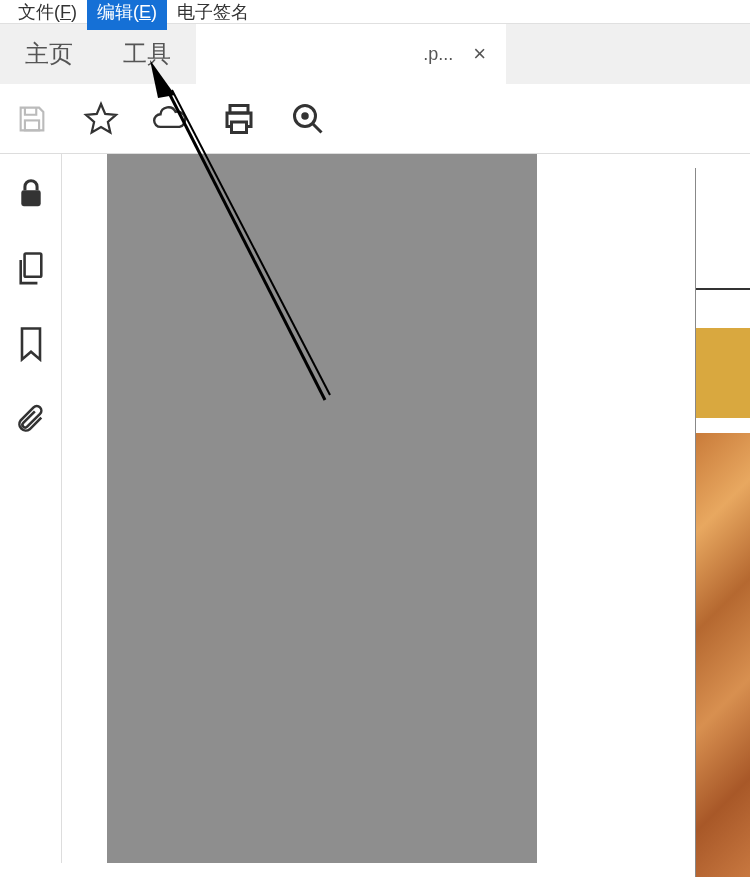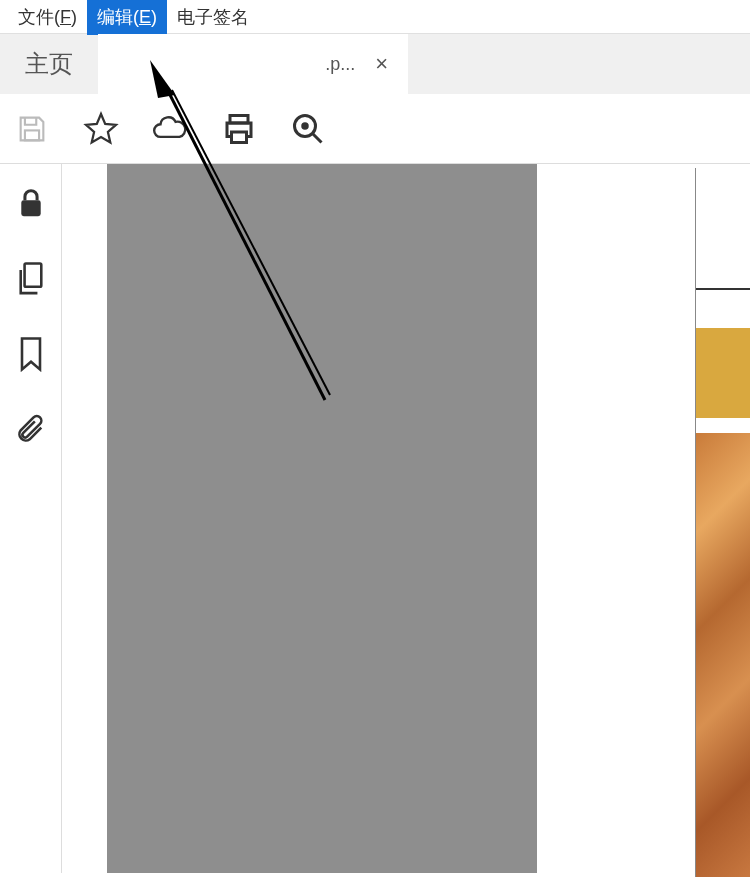--- a/index.html
+++ b/index.html
@@ -5,21 +5,21 @@
     * { margin: 0; padding: 0; box-sizing: border-box; }
     body {
       font-family: "Microsoft YaHei", "SimSun", Arial, sans-serif;
       width: 750px;
       height: 877px;
       overflow: hidden;
       background: #fff;
       position: relative;
     }
     .menubar {
-      height: 34px;
+      height: 24px;
       display: flex;
       align-items: center;
       background: #fff;
       padding-left: 8px;
       font-size: 18px;
       border-bottom: 1px solid #e0e0e0;
     }
     .menu-item {
       padding: 6px 10px;
       cursor: pointer;
@@ -160,20 +160,21 @@
 <body>
 
 <div class="menubar">
   <div class="menu-item"><span>文件</span>(<span class="underline">F</span>)</div>
   <div class="menu-item selected"><span>编辑</span>(<span class="underline">E</span>)</div>
   <div class="menu-item"><span>电子签名</span></div>
 </div>
 
 <div class="tabbar">
   <div class="tab-home">主页</div>
+  <div class="tab-tools">工具</div>
   <div class="tab-doc">
     <span>.p...</span>
     <span class="close">×</span>
   </div>
 </div>
 
 <div class="toolbar">
   <div class="tool-icon">
     <svg width="34" height="34" viewBox="0 0 24 24" fill="none" stroke="#bbb" stroke-width="1.5">
       <path d="M4 4 h13 l3 3 v13 h-16 z"></path>

